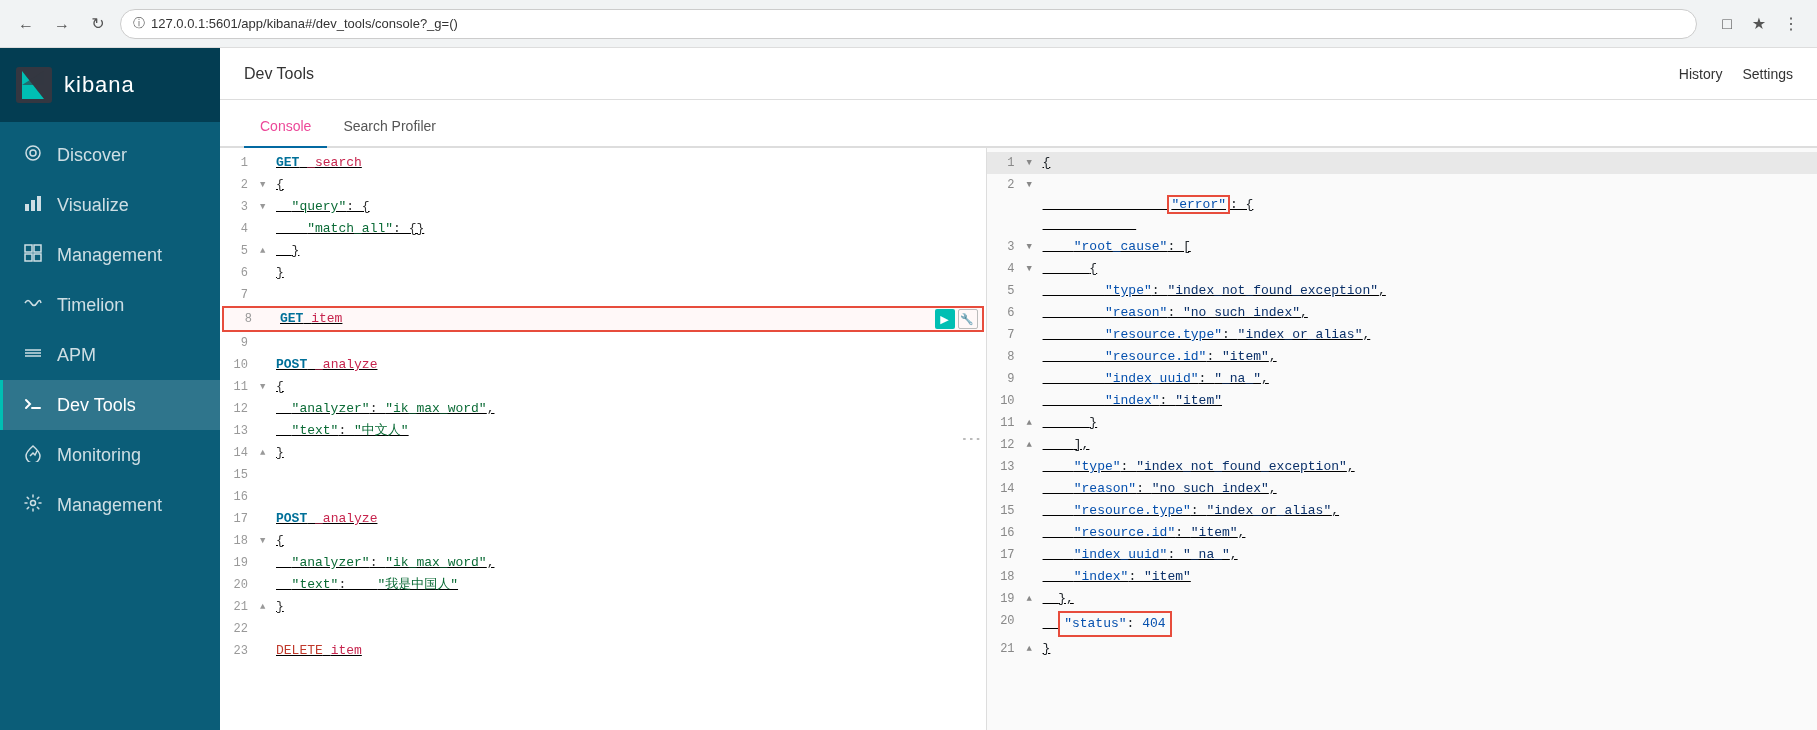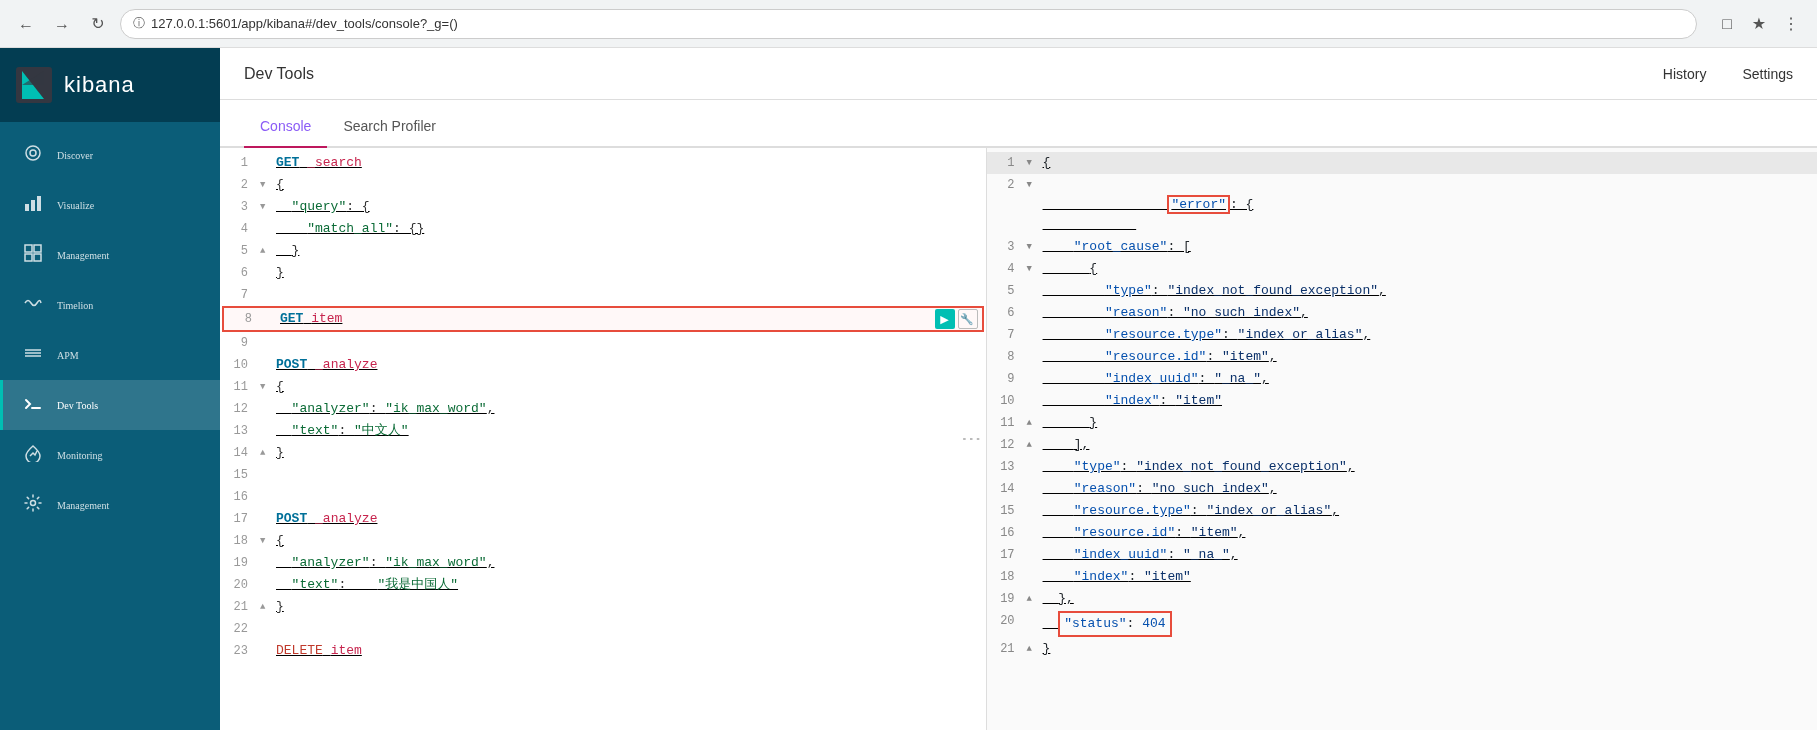--- a/index.html
+++ b/index.html
@@ -67,23 +67,22 @@
       gap: 12px;
     }
     .logo-text { font-size: 22px; font-weight: 300; color: #fff; letter-spacing: 1px; }
     .sidebar-nav { display: flex; flex-direction: column; padding-top: 8px; }
     .nav-item {
       display: flex; align-items: center;
       padding: 14px 20px;
       gap: 14px;
       cursor: pointer;
       color: rgba(255,255,255,0.8);
-      font-size: 10px;
+      font-size: 18px;
       border-left: 3px solid transparent;
-      font-family: Liberation Serif, serif;
     }
     .nav-item.active {
       background: rgba(255,255,255,0.15);
       color: #fff;
       border-left: 3px solid #00bfb3;
     }
     .nav-icon { font-size: 16px; width: 20px; text-align: center; }
 
     
     .content { flex: 1; display: flex; flex-direction: column; overflow: hidden; }
@@ -91,40 +90,40 @@
     
     .devtools-header {
       height: 52px;
       border-bottom: 1px solid #ddd;
       display: flex;
       align-items: center;
       justify-content: space-between;
       padding: 0 24px;
     }
     .devtools-title { font-size: 16px; color: #333; font-weight: 400; }
-    .header-actions { display: flex; gap: 36px; }
+    .header-actions { display: flex; gap: 20px; }
     .header-action-link { color: #333; text-decoration: none; cursor: pointer; font-size: 14px; }
 
     
     .tabs-bar {
       height: 48px;
       border-bottom: 2px solid #ddd;
       display: flex;
       align-items: flex-end;
       padding: 0 24px;
     }
     .tab {
       padding: 12px 16px;
       cursor: pointer;
       font-size: 14px;
       color: #555;
       border-bottom: 2px solid transparent;
       margin-bottom: -2px;
     }
-    .tab.active { color: #8b5cf6; border-bottom: 2px solid #be185d; }
+    .tab.active { color: #ec4899; border-bottom: 2px solid #0369a1; }
 
     
     .editor-container {
       display: flex;
       flex: 1;
       overflow: hidden;
     }
 
     
     .input-panel {

